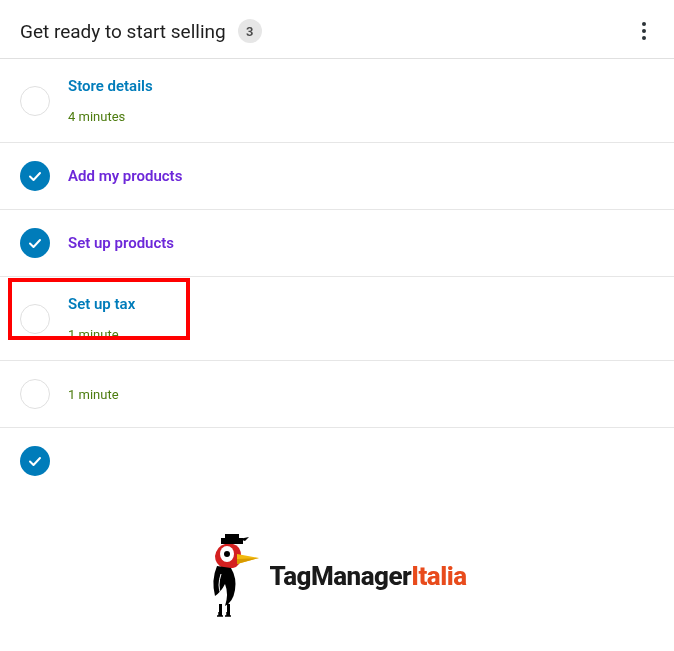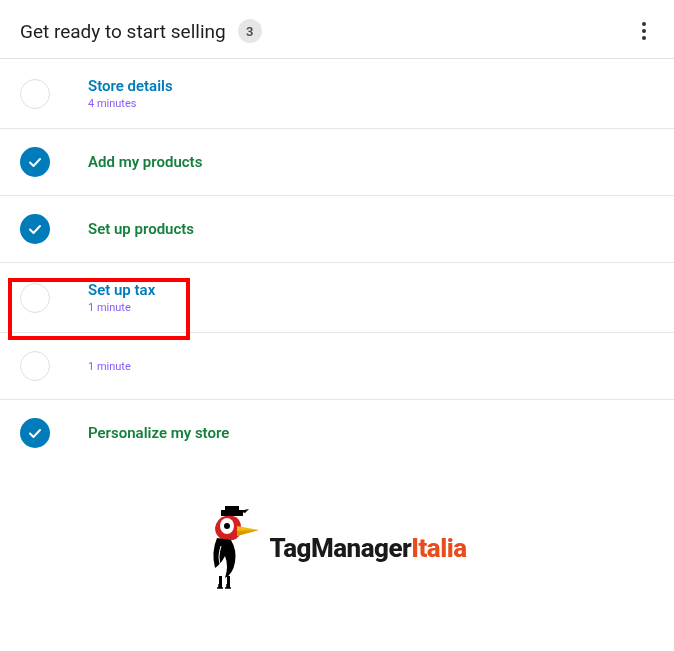--- a/index.html
+++ b/index.html
@@ -71,30 +71,30 @@
       flex-shrink: 0;
     }
     .icon-empty {
       background: #fff;
       border: 1px solid #e0e0e0;
     }
     .icon-done {
       background: #007cba;
       border: none;
     }
-    .item-text { display: flex; flex-direction: column; gap: 2px; margin-left: 20px; }
+    .item-text { display: flex; flex-direction: column; gap: 14px; }
     .item-title {
       font-size: 15px;
       font-weight: 600;
-      color: #15803d;
+      color: #6d28d9;
     }
     .item-title.link { color: #007cba; }
     .item-subtitle {
-      font-size: 11px;
-      color: #8b5cf6;
+      font-size: 13px;
+      color: #4d7c0f;
     }
     .highlight-box {
       position: absolute;
       border: 4px solid #ff0000;
       pointer-events: none;
     }
     .footer-logo {
       display: flex;
       align-items: center;
       justify-content: center;
@@ -175,23 +175,20 @@
         <span class="item-subtitle">1 minute</span>
       </div>
     </div>
 
     <div class="item">
       <span class="icon-circle icon-done">
         <svg width="16" height="16" viewBox="0 0 16 16">
           <path d="M3 8.5 L6.5 12 L13 5" stroke="#fff" stroke-width="2" fill="none" stroke-linecap="round" stroke-linejoin="round"></path>
         </svg>
       </span>
-      <div class="item-text">
-        <span class="item-title">Personalize my store</span>
-      </div>
     </div>
 
   </div>
 
   <div class="highlight-box" style="left:8px; top:278px; width:182px; height:62px;"></div>
 
   <div class="footer-logo">
     <svg width="54" height="84" viewBox="0 0 54 84">
       <rect x="14" y="4" width="22" height="6" fill="#000"></rect>
       <rect x="18" y="0" width="14" height="6" fill="#000"></rect>

